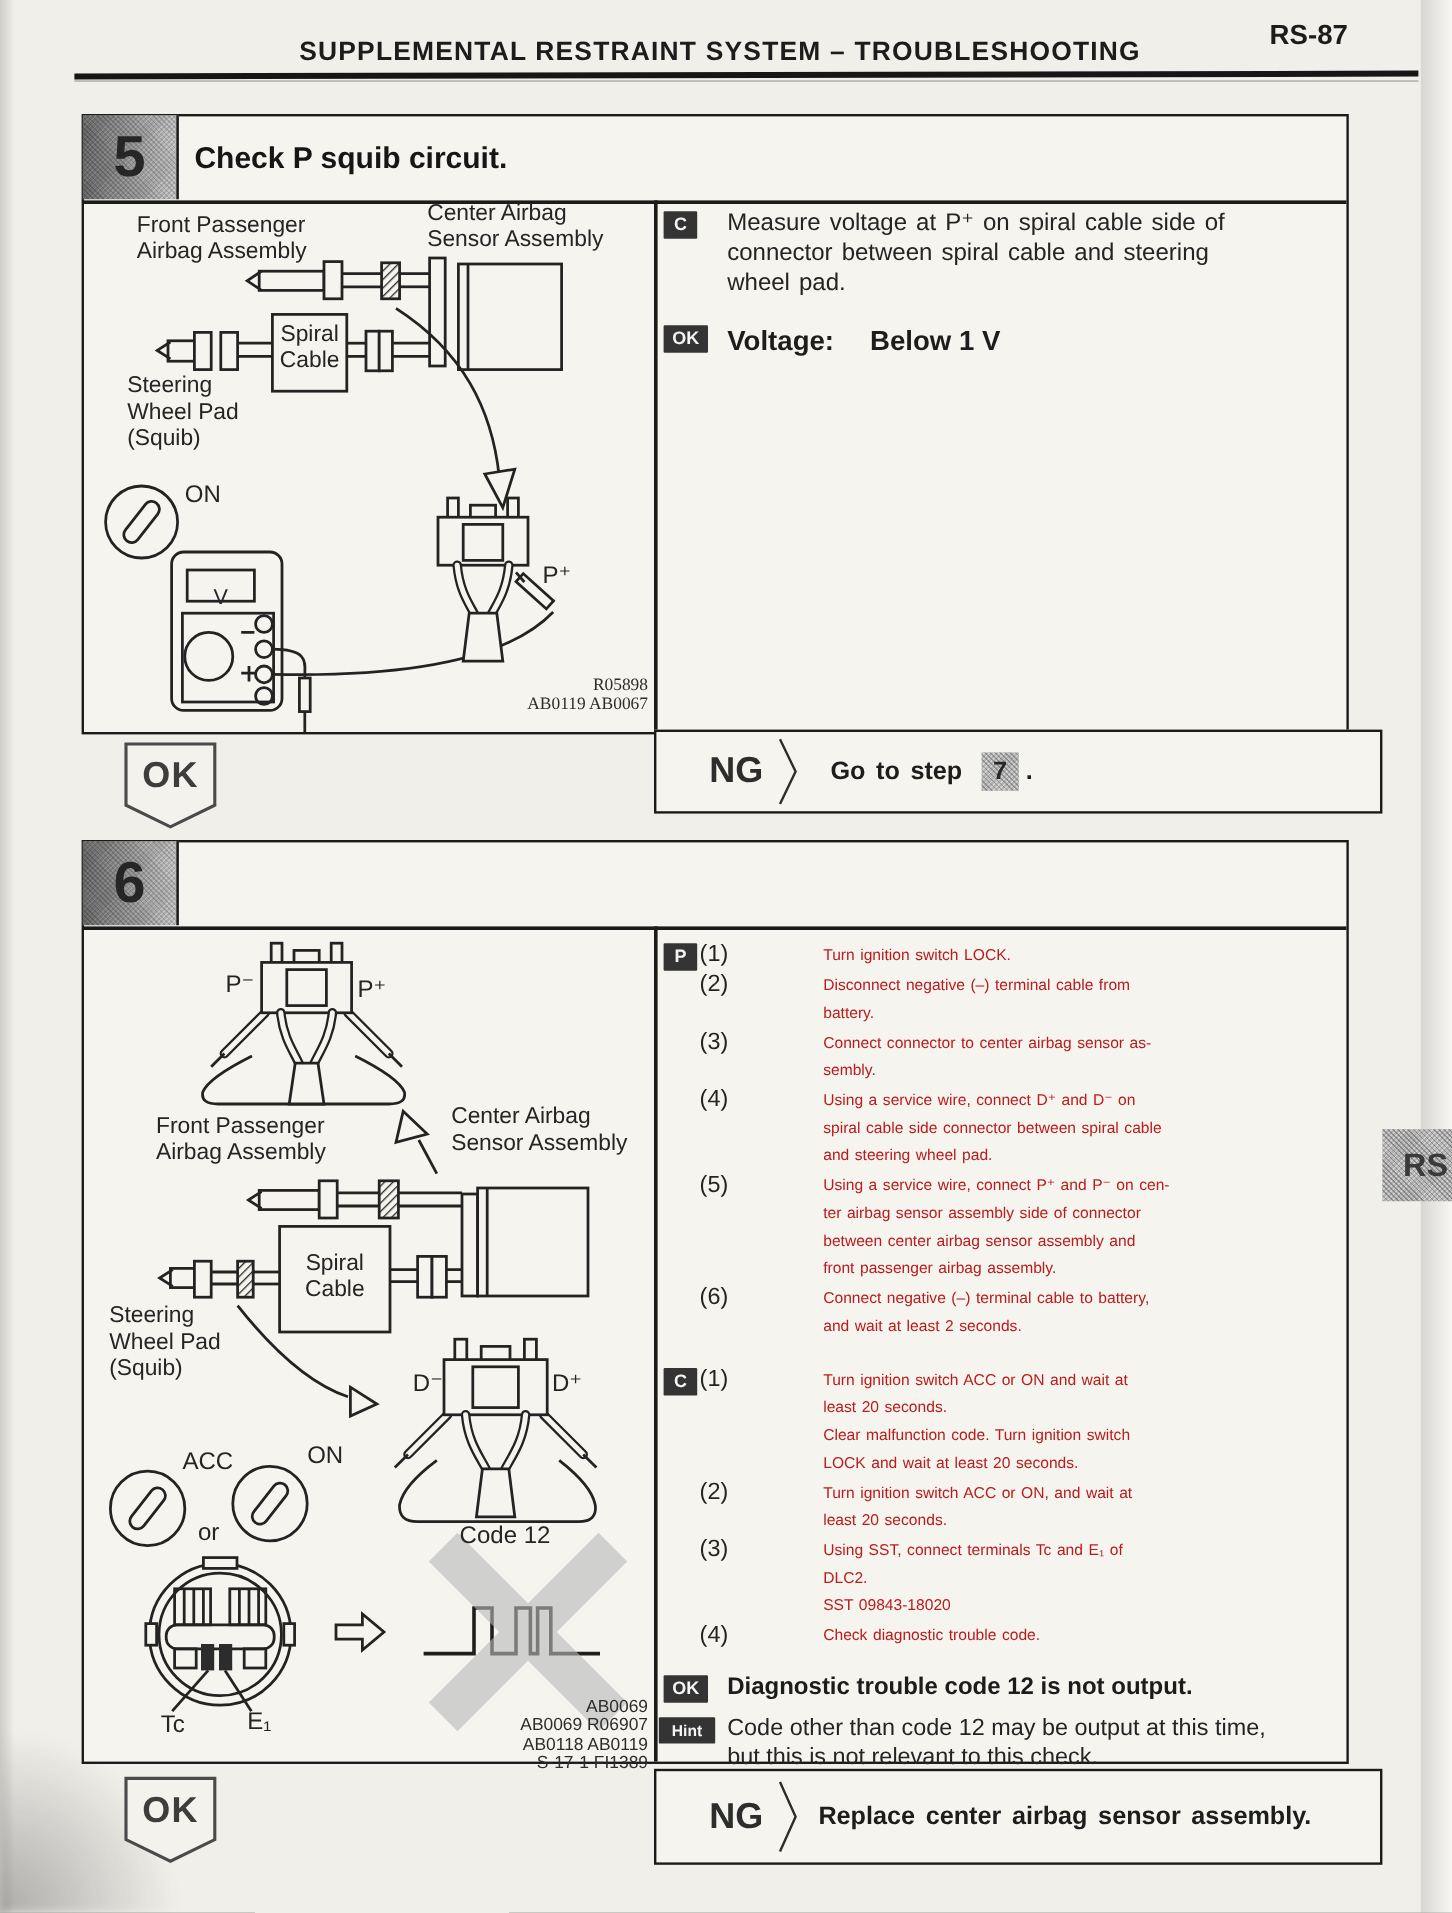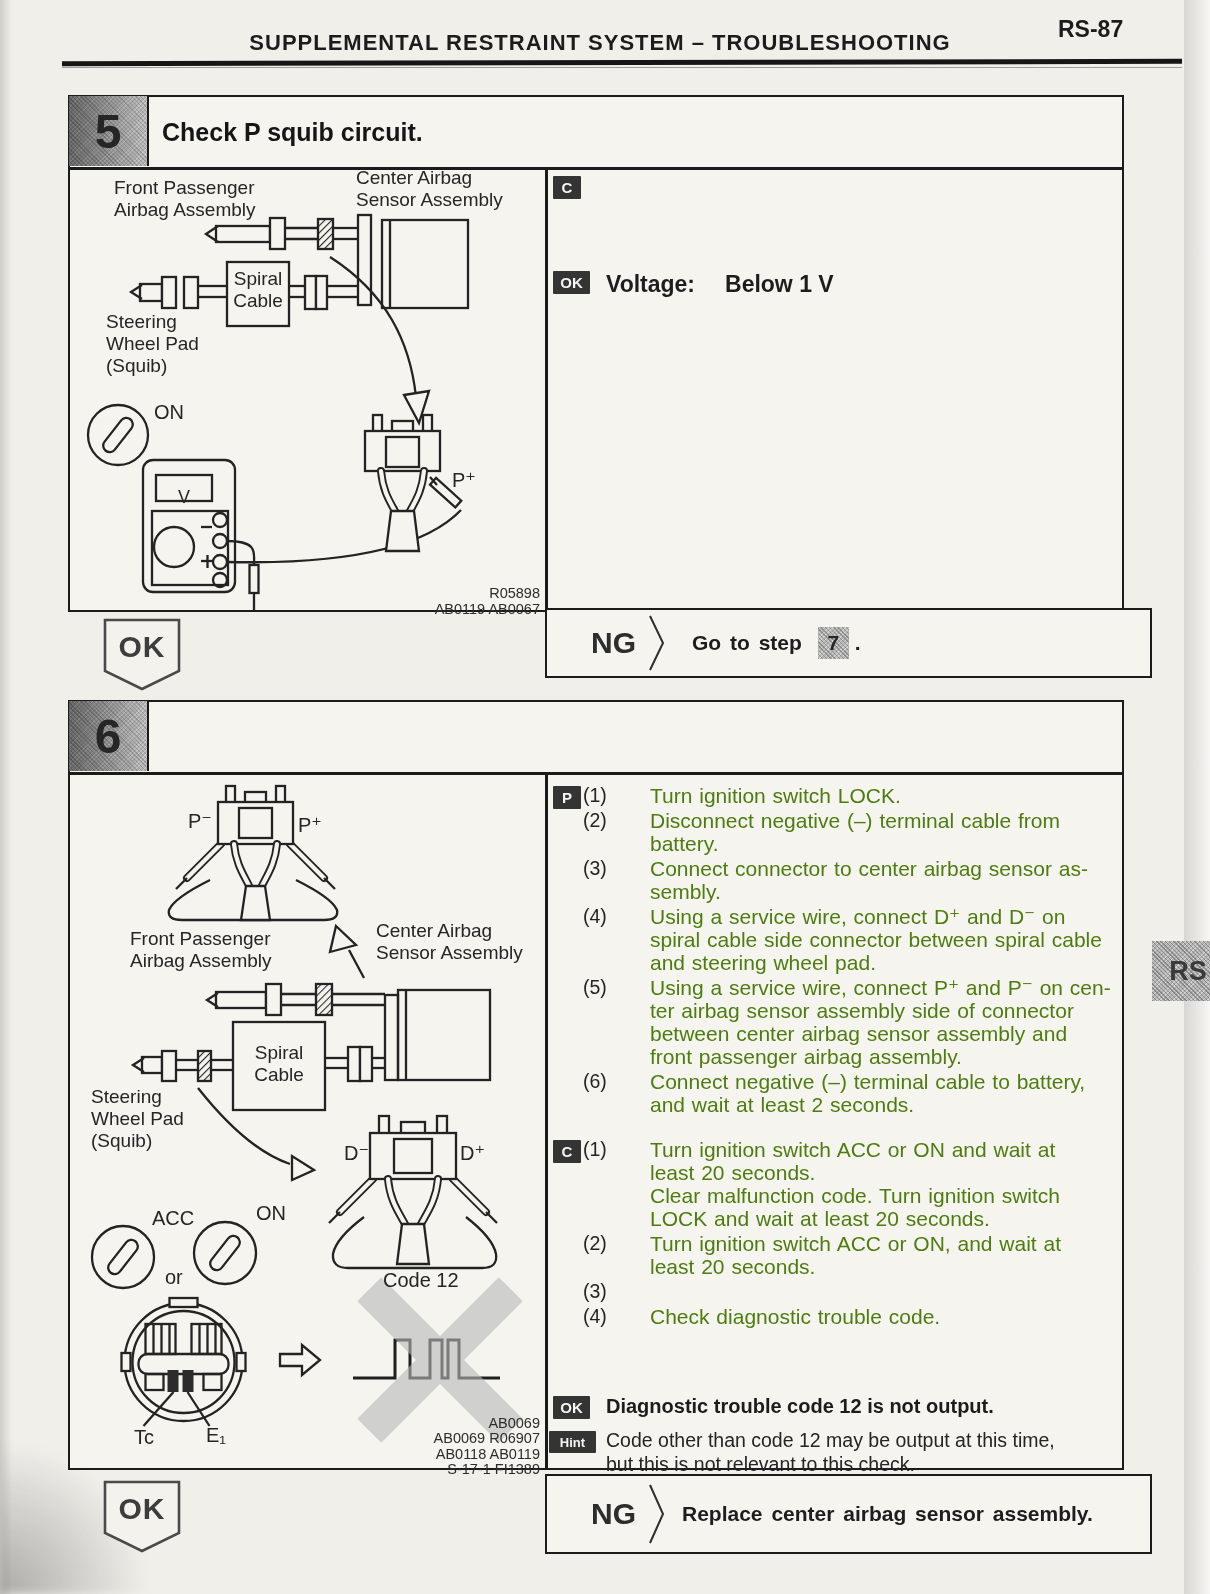--- a/index.html
+++ b/index.html
@@ -31,21 +31,21 @@
   .b-ok{width:37px;height:23px;font-size:15px;}
   .b-hint{width:47px;height:22px;font-size:13px;}
   
   .ml{white-space:pre-line;}
   .para{font-size:20px;line-height:25px;word-spacing:2px;color:#242424;}
   .spec{font-size:23px;font-weight:bold;color:#1d1d1d;text-align:center;}
   .spec .gap{display:inline-block;width:30px;}
   .items{position:absolute;}
   .itemrow{display:flex;margin-bottom:2px;}
   .inum{width:67px;flex:none;font-size:19.5px;line-height:23px;color:#242424;}
-  .itxt{flex:1;font-size:21px;line-height:23px;word-spacing:1px;white-space:pre-line;color:#4d7c0f;}
+  .itxt{flex:1;font-size:13px;line-height:23px;word-spacing:1px;white-space:pre-line;color:#b91c1c;margin-left:36px;}
   .okline{font-size:20px;font-weight:bold;color:#1c1c1c;}
   .hinttxt{font-size:19.5px;line-height:24px;color:#242424;}
   
   .lbl{position:absolute;font-size:19px;line-height:22px;white-space:pre-line;color:#252525;}
   .lbl-s{font-size:20px;font-weight:500;}
   .refs{position:absolute;text-align:right;font-size:14.5px;line-height:16px;color:#2c2c2c;white-space:pre-line;}
   
   .ngbox{position:absolute;border:2.5px solid #1b1b1b;background:#f5f4ef;display:flex;align-items:center;padding-left:28px;}
   .ngword{font-size:30px;font-weight:bold;color:#2d2d2d;margin-left:16px;}
   .ngaction{font-size:21px;font-weight:bold;color:#1d1d1d;word-spacing:3px;}
@@ -187,24 +187,27 @@
     <div class="lbl" style="left:288px;top:2px;">Center Airbag
 Sensor Assembly</div>
     <div class="lbl" style="left:159px;top:103px;width:62px;text-align:center;">Spiral
 Cable</div>
     <div class="lbl" style="left:38px;top:146px;">Steering
 Wheel Pad
 (Squib)</div>
     <div class="lbl lbl-s" style="left:86px;top:236px;">ON</div>
     <div class="lbl lbl-s" style="left:384px;top:304px;">P⁺</div>
     <div class="lbl" style="left:88px;top:321px;width:56px;text-align:center;font-size:18px;">V</div>
-    <div class="refs" style="left:290px;top:420px;width:182px;"><span>R05898</span><br><span>AB0119 AB0067</span></div>
+    <div class="refs" style="left:290px;top:398px;width:182px;font-family:Liberation Serif, serif;"><span>R05898</span><br><span>AB0119 AB0067</span></div>
   </div>
 
   <div class="badge b-std abs" style="left:553px;top:176px;">C</div>
+  <div class="abs para ml" style="left:606px;top:174px;width:505px;">Measure voltage at P⁺ on spiral cable side of
+connector between spiral cable and steering
+wheel pad.</div>
   <div class="badge b-ok abs" style="left:553px;top:271px;">OK</div>
   <div class="abs spec" style="left:606px;top:271px;">
     <span>Voltage:</span><span class="gap"></span><span>Below 1 V</span>
   </div>
 
   <div class="okbadge" style="left:103px;top:618px;">
     <svg width="78" height="74" viewBox="0 0 78 74">
       <polygon points="2,2 76,2 76,53 39,71 2,53" fill="#f3f2ed" stroke="#4a4a4a" stroke-width="2.6"></polygon>
     </svg>
     <div class="t">OK</div>
@@ -417,20 +420,23 @@
 Clear malfunction code. Turn ignition switch
 LOCK and wait at least 20 seconds.</span>
       </div>
     <div class="itemrow">
         <span class="inum">(2)</span>
         <span class="itxt">Turn ignition switch ACC or ON, and wait at
 least 20 seconds.</span>
       </div>
     <div class="itemrow">
         <span class="inum">(3)</span>
+        <span class="itxt">Using SST, connect terminals Tc and E₁ of
+DLC2.
+SST 09843-18020</span>
       </div>
     <div class="itemrow">
         <span class="inum">(4)</span>
         <span class="itxt">Check diagnostic trouble code.</span>
       </div>
   </div>
   <div class="badge b-ok abs" style="left:553px;top:1396px;">OK</div>
   <div class="abs okline" style="left:606px;top:1395px;text-align:center;">Diagnostic trouble code 12 is not output.</div>
   <div class="badge b-hint abs" style="left:549px;top:1431px;">Hint</div>
   <div class="abs hinttxt ml" style="left:606px;top:1428px;width:510px;">Code other than code 12 may be output at this time,

